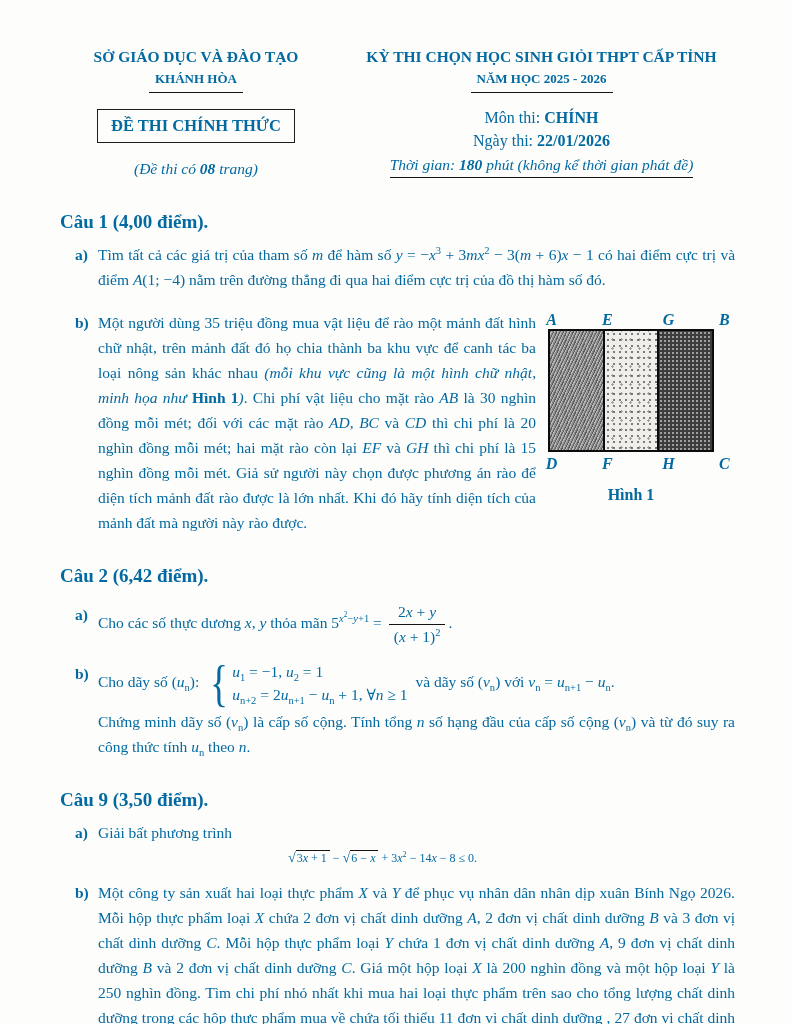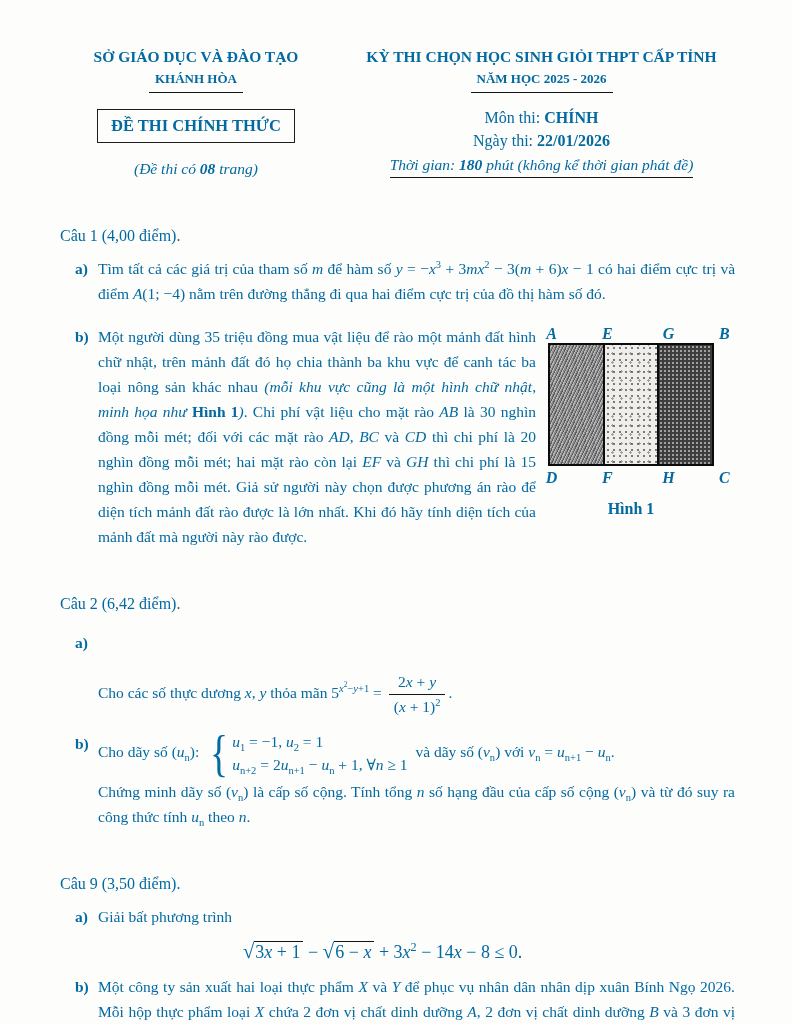--- a/index.html
+++ b/index.html
@@ -18,21 +18,21 @@
   .hdr-line2{font-weight:bold;font-size:13px;line-height:23px;font-family:Liberation Serif, serif;}
   .hdr-line2 .ul{display:inline-block;border-bottom:1.6px solid #141414;padding:0 6px 2px;}
   .stamp-box{
     display:inline-block;margin-top:16px;padding:5px 13px;
     border:1.7px solid #1d1d1d;font-weight:bold;font-size:16.5px;line-height:22px;text-align:right;
   }
   .pages-note{margin-top:13px;font-style:italic;font-size:15.5px;}
   .hdr-meta{margin-top:13px;font-size:16px;line-height:23px;}
   .duration{font-style:italic;font-size:15.5px;display:inline-block;border-bottom:1.4px solid #141414;padding-bottom:1px;margin-top:1px;}
   
-  .q-heading{font-weight:normal;font-size:16px;margin-top:42px;}
+  .q-heading{font-weight:bold;font-size:19px;margin-top:28px;}
   .item{display:flex;margin:8px 0 0 15px;}
   .item .lbl{font-weight:bold;width:23px;flex:none;}
   .item .txt{flex:1;text-align:justify;}
   .tight{margin-top:4px;}
   .cont-line{margin-left:38px;}
   i{font-style:italic;}
   sup,sub{font-size:68%;line-height:0;}
   sup{vertical-align:super;} sub{vertical-align:sub;}
   
   .q1b-text{flex:none;width:438px;text-align:justify;}
@@ -62,21 +62,21 @@
   
   .frac{display:inline-flex;flex-direction:column;text-align:center;vertical-align:middle;margin:0 3px;line-height:20px;}
   .frac .num{padding:0 5px 2px;border-bottom:1.4px solid #141414;}
   .frac .den{padding:2px 5px 0;}
   .cases{display:inline-flex;align-items:center;vertical-align:middle;margin:0 4px;}
   .cases .brace{font-size:50px;font-weight:400;line-height:44px;margin-right:1px;transform:scaleX(.75);}
   .cases .rows{display:inline-flex;flex-direction:column;text-align:left;line-height:21px;gap:2px;}
   .sqrt{white-space:nowrap;}
   .sqrt .sign{font-size:1.18em;}
   .sqrt .rad{border-top:1.5px solid #141414;padding:0 3px 0 1px;}
-  .center-formula{text-align:center;margin:10px 30px 0 0;font-size:18px;}
+  .center-formula{text-align:center;margin:0 30px 0 0;font-size:12px;}
   .q2a-line{line-height:27px;}
 </style>
 </head>
 <body>
 
 <div class="page">
   <div class="inner">
 
     <div class="hdr">
       <div class="hdr-left">
@@ -126,21 +126,21 @@
           <span class="fl-3">C</span>
         </div>
         <div class="fig-caption">Hình 1</div>
       </div>
     </div>
 
     <div class="q-heading">Câu 2 (6,42 điểm).</div>
 
     <div class="item" style="margin-top:14px;">
       <span class="lbl">a)</span>
-      <div class="txt q2a-line" style="text-align:left;margin-top:42px;">Cho các số thực dương <i>x</i>, <i>y</i> thỏa mãn 5<sup><i>x</i><sup>2</sup>−<i>y</i>+1</sup> = <span class="frac">
+      <div class="txt q2a-line" style="text-align:left;">Cho các số thực dương <i>x</i>, <i>y</i> thỏa mãn 5<sup><i>x</i><sup>2</sup>−<i>y</i>+1</sup> = <span class="frac">
             <span class="num">2<i>x</i> + <i>y</i></span>
             <span class="den">(<i>x</i> + 1)<sup>2</sup></span>
           </span>.</div>
     </div>
 
     <div class="item" style="margin-top:14px;">
       <span class="lbl">b)</span>
       <div class="txt" style="text-align:left;">Cho dãy số (<i>u</i><sub>n</sub>): <span class="cases">
             <span class="brace">{</span>
             <span class="rows">

